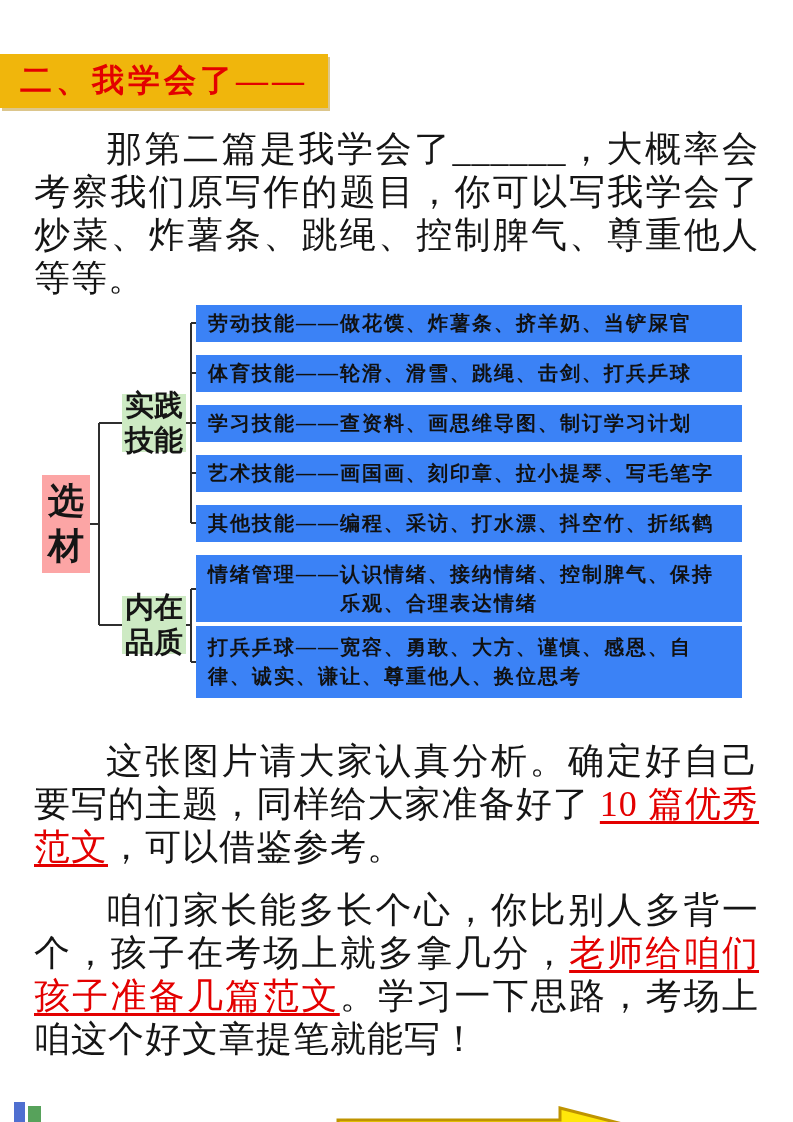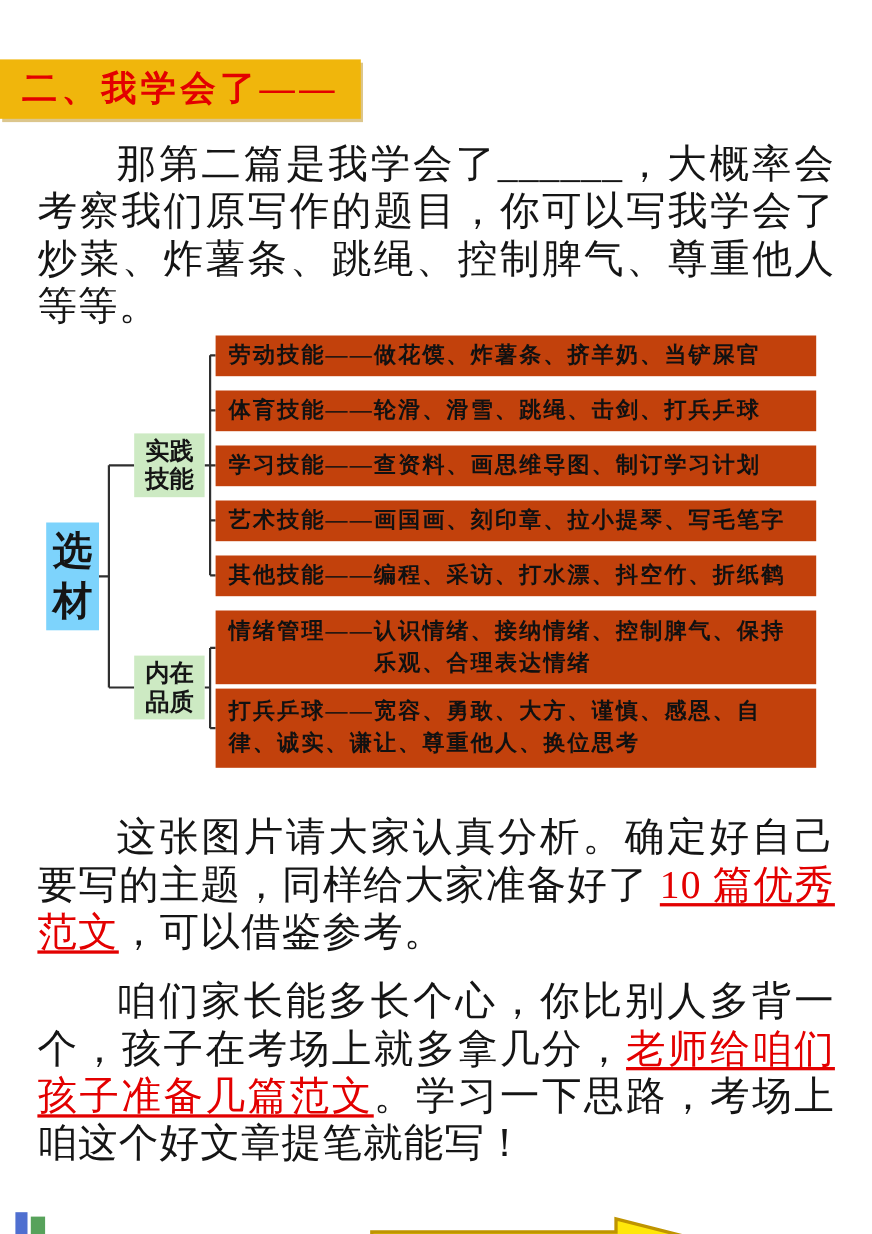--- a/index.html
+++ b/index.html
@@ -20,34 +20,34 @@
   .p1{margin-top:20px;}
   .p2{margin-top:36px;}
   .p3{margin-top:20px;}
   .hl{
     color:#e30000;text-decoration:underline;
     text-decoration-color:#e30000;text-underline-offset:5px;
   }
   .diagram{position:relative;width:712px;height:404px;margin:0 0 0 40px;}
   .connectors{position:absolute;left:0;top:0;}
   .root{
-    position:absolute;left:2px;top:175px;width:48px;height:98px;background:#7dd3fc;
+    position:absolute;left:2px;top:175px;width:48px;height:98px;background:#fca5a5;
     display:flex;align-items:center;justify-content:center;text-align:center;
     font-size:36px;font-weight:700;line-height:1.25;word-break:break-all;
     padding:0 5px;box-sizing:border-box;
   }
   .branch{
     position:absolute;left:82px;width:64px;height:58px;background:#cdeac3;
     display:flex;align-items:center;justify-content:center;text-align:center;
-    font-size:22px;font-weight:700;line-height:1.2;word-break:break-all;
+    font-size:29px;font-weight:700;line-height:1.2;word-break:break-all;
     padding:2px;box-sizing:border-box;
   }
   .br0{top:94px}.br1{top:296px}
   .dbox{
-    position:absolute;left:156px;width:546px;background:#c2410c;
+    position:absolute;left:156px;width:546px;background:#3b82f6;
     display:flex;align-items:center;padding:0 12px;box-sizing:border-box;
     font-size:20px;font-weight:700;letter-spacing:2px;line-height:1.45;color:#111;
   }
   .b0{top:5px;height:37px}
   .b1{top:55px;height:37px}
   .b2{top:105px;height:37px}
   .b3{top:155px;height:37px}
   .b4{top:205px;height:37px}
   .b5{top:255px;height:67px}
   .b6{top:326px;height:72px}

